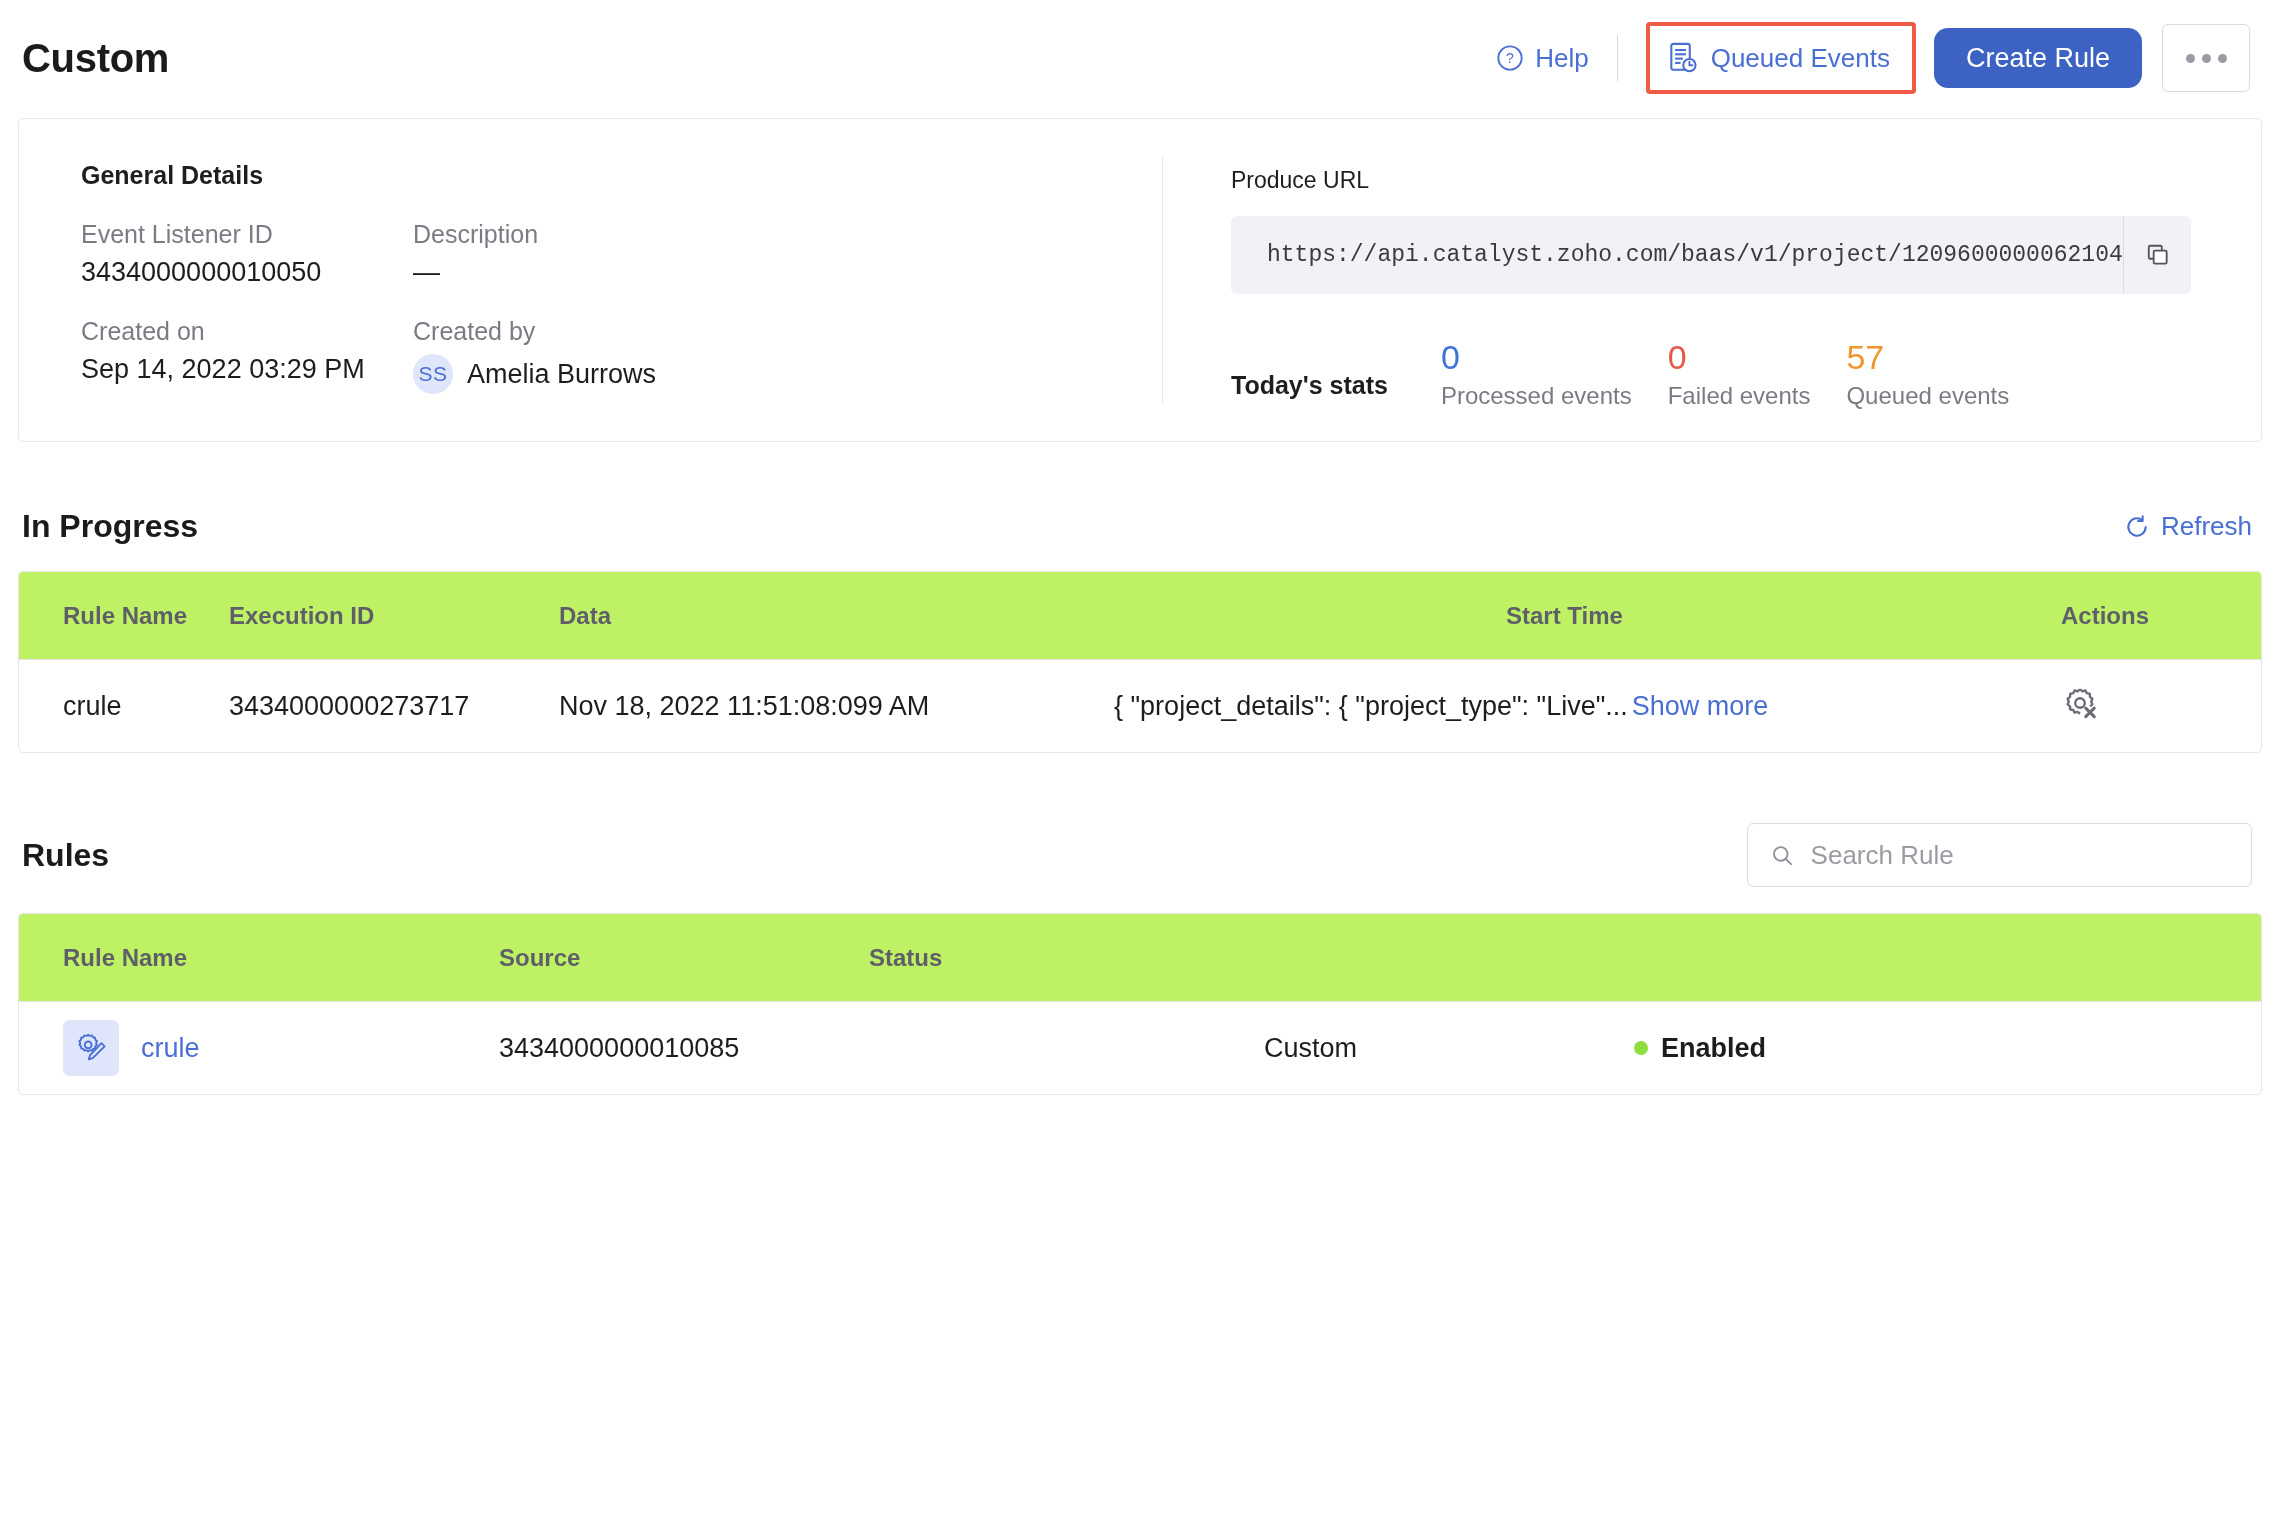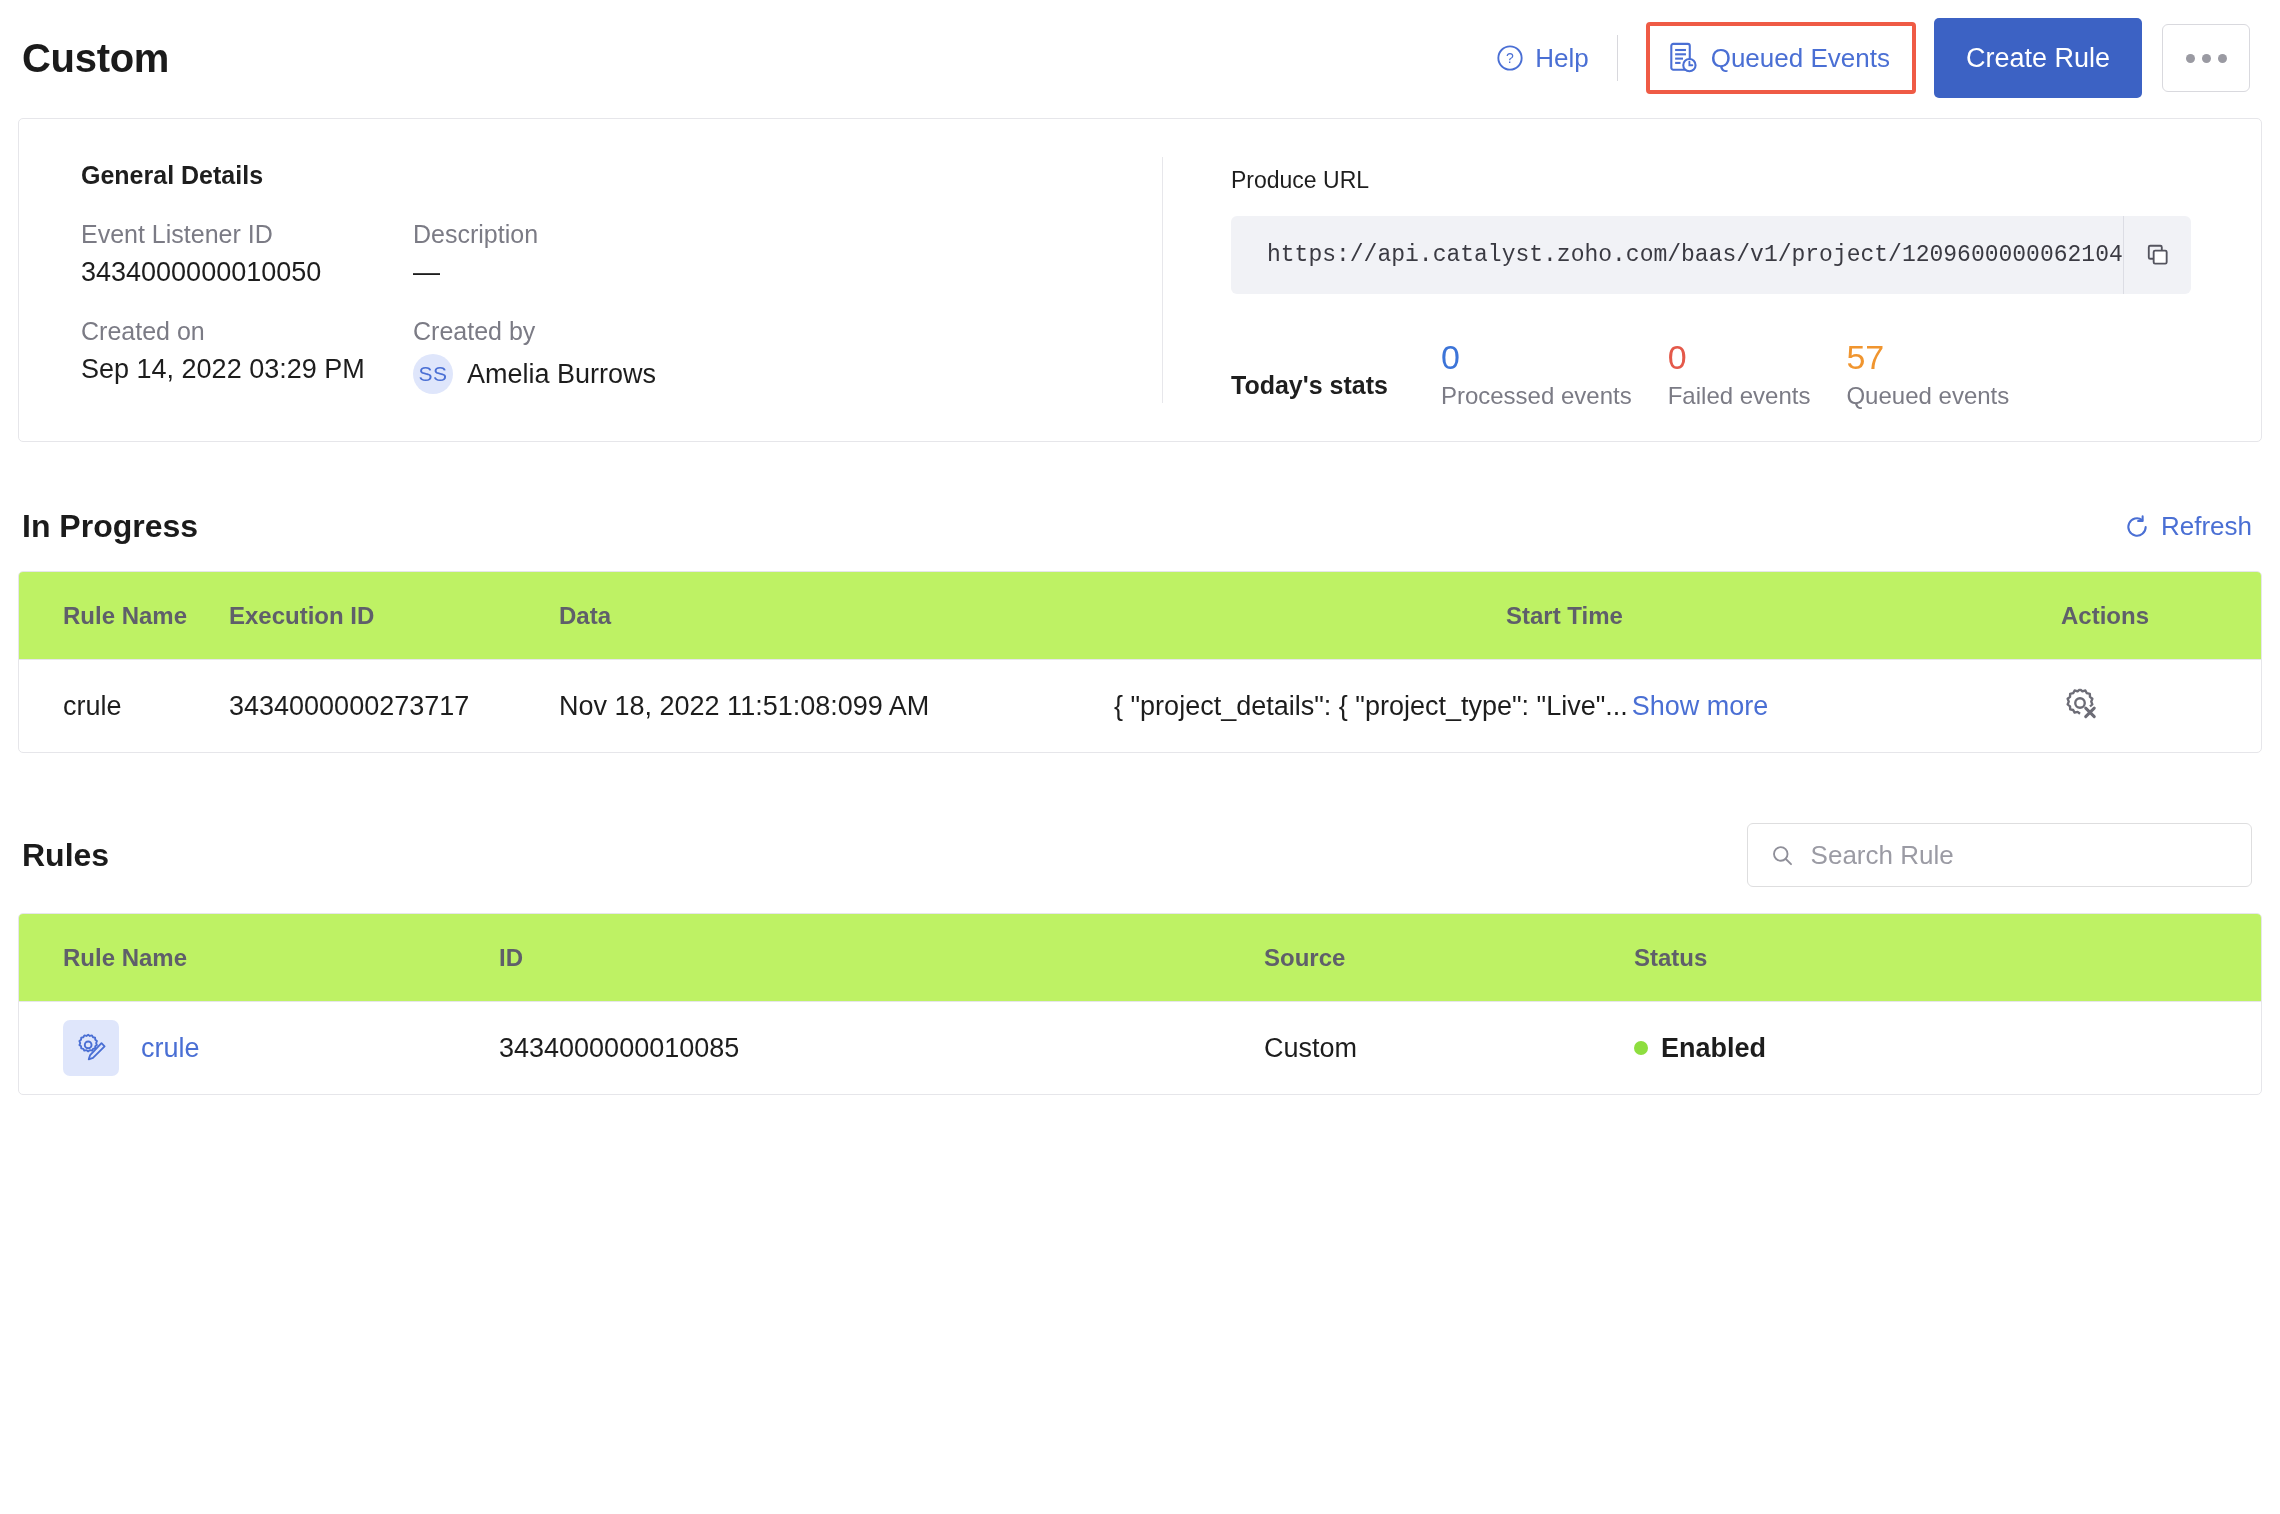--- a/index.html
+++ b/index.html
@@ -68,24 +68,24 @@
     padding: 10px 16px 10px 12px;
     cursor: pointer;
     white-space: nowrap;
   }
   .queued-icon { width: 30px; height: 32px; display: block; }
 
   .primary-btn {
     background: #3c62c4;
     color: #fff;
     border: none;
-    border-radius: 5px;
+    border-radius: 14px;
     font-family: inherit;
     font-size: 27px;
-    height: 80px;
+    height: 60px;
     padding: 4px 32px;
     cursor: pointer;
     white-space: nowrap;
   }
   .more-btn {
     margin-left: 20px;
     width: 88px;
     height: 68px;
     border: 1px solid #d9d9de;
     border-radius: 6px;
@@ -422,21 +422,20 @@
         <circle cx="10.5" cy="10.5" r="6.6" fill="none" stroke="#8f8f99" stroke-width="1.8"></circle>
         <line x1="15.4" y1="15.4" x2="20.5" y2="20.5" stroke="#8f8f99" stroke-width="1.8" stroke-linecap="round"></line>
       </svg>
       <input class="search-input" type="text" placeholder="Search Rule" style="">
     </div>
   </div>
 
   <div class="table">
     <div class="trow thead">
       <div class="th r-name">Rule Name</div>
-      <div class="th r-id">ID</div>
       <div class="th r-source">Source</div>
       <div class="th r-status">Status</div>
     </div>
     <div class="trow tbody-row">
       <div class="td r-name">
         <div class="rule-name-cell">
           <div class="rule-icon-box">
             <svg width="34" height="34" viewBox="0 0 24 24">
               <path d="M10 2.6 l1.2 .9 1.5-.4 .7 1.3 1.5 .3 .1 1.5 1.2 .9 -.6 1.4 .6 1.4 -1.2 .9 -.1 1.5 -1.5 .3 -.7 1.3 -1.5-.4 -1.2 .9 -1.2-.9 -1.5 .4 -.7-1.3 -1.5-.3 -.1-1.5 -1.2-.9 .6-1.4 -.6-1.4 1.2-.9 .1-1.5 1.5-.3 .7-1.3 1.5 .4z" fill="none" stroke="#4a6fd4" stroke-width="1.3" stroke-linejoin="round"></path>
               <circle cx="10" cy="9.8" r="2.4" fill="none" stroke="#4a6fd4" stroke-width="1.3"></circle>

